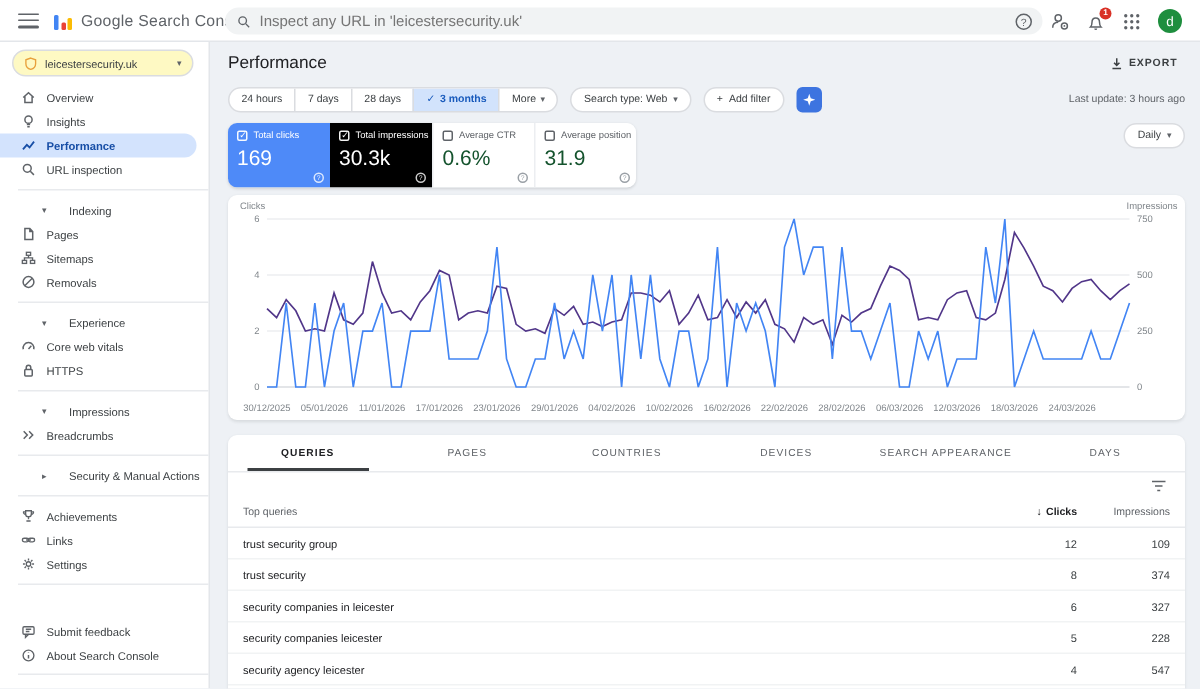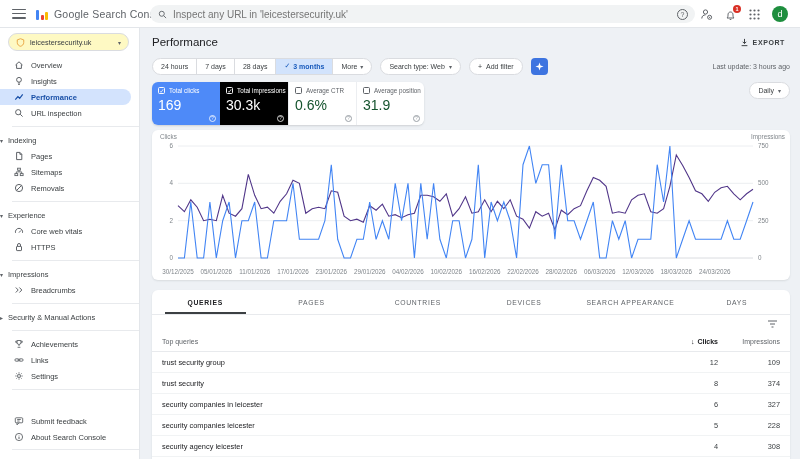--- a/index.html
+++ b/index.html
@@ -48,21 +48,21 @@
     display: flex; align-items: center; gap: 5px; padding: 0 7px; cursor: pointer; background: #fef9c3;
   }
   .property .prop-label { flex: 1; font-size: 7.3px; color: #3c4043; white-space: nowrap; overflow: hidden; }
   .caret { font-size: 6px; color: #5f6368; }
   .nav-item {
     height: 16px; display: flex; align-items: center; gap: 7px; padding-left: 13px;
     font-size: 7.5px; color: #3c4043; cursor: pointer; margin-right: 8px;
     border-radius: 0 10px 10px 0; white-space: nowrap;
   }
   .nav-item.active { background: #d3e3fd; color: #174ea6; font-weight: bold; }
-  .nav-item.section { color: #3c4043; gap: 5px; padding-left: 0; }
+  .nav-item.section { color: #3c4043; gap: 15px; padding-left: 28px; }
   .nic { width: 11px; height: 11px; display: inline-flex; align-items: center; justify-content: center; flex: none; }
   .sdiv { height: 1px; background: #e8eaed; margin: 5px 0 5px 12px; }
   .sidebar-footer { position: absolute; bottom: 5px; left: 0; right: 0; }
   .sidebar-footer .sdiv { margin-bottom: 4px; }
 
   
   .main { position: absolute; top: 28px; left: 140px; right: 0; bottom: 0; padding: 0 10px 0 12px; }
   .page-header { display: flex; align-items: center; height: 24px; margin-top: 2px; }
   .page-title { font-size: 11.5px; color: #202124; }
   .export-btn { margin-left: auto; display: flex; align-items: center; gap: 4px; color: #3c4043;
@@ -521,21 +521,21 @@
         <span class="td-impr">327</span>
       </div>
       <div class="trow">
         <span class="td-query">security companies leicester</span>
         <span class="td-clicks">5</span>
         <span class="td-impr">228</span>
       </div>
       <div class="trow">
         <span class="td-query">security agency leicester</span>
         <span class="td-clicks">4</span>
-        <span class="td-impr">308</span>
+        <span class="td-impr">547</span>
       </div>
       <div class="trow">
         
         
         
       </div>
     </div>
 
   </main>
 </div>

